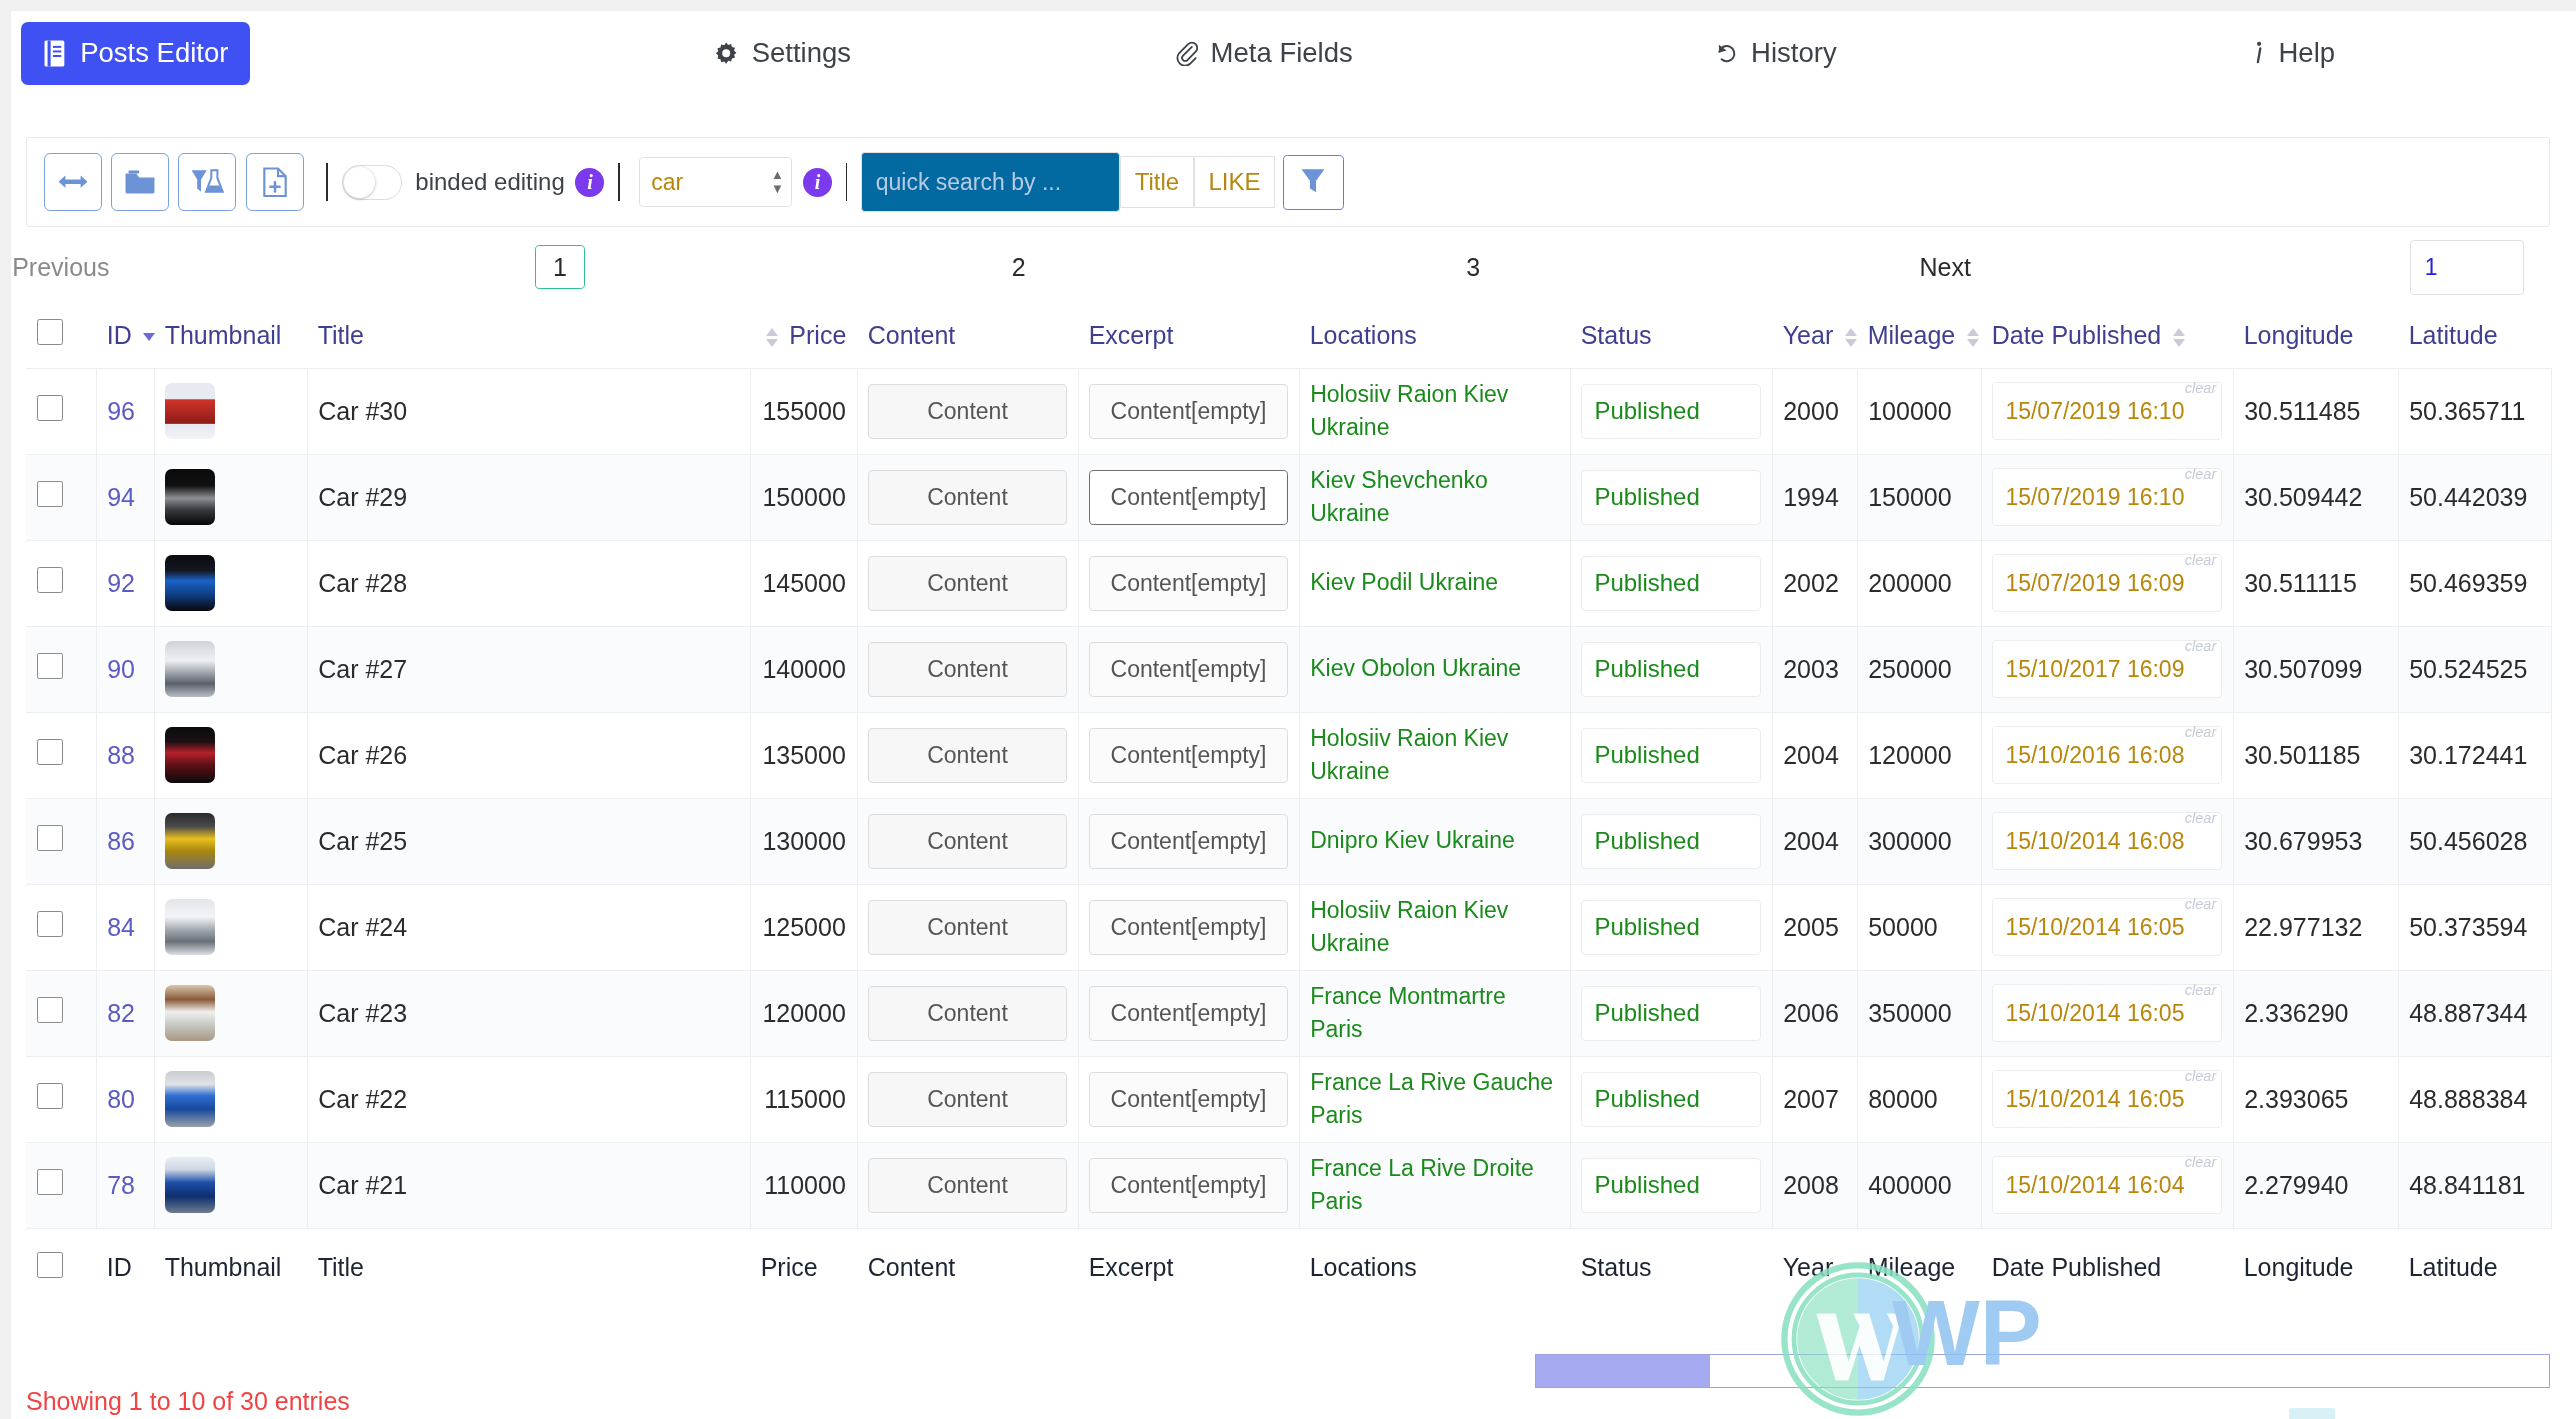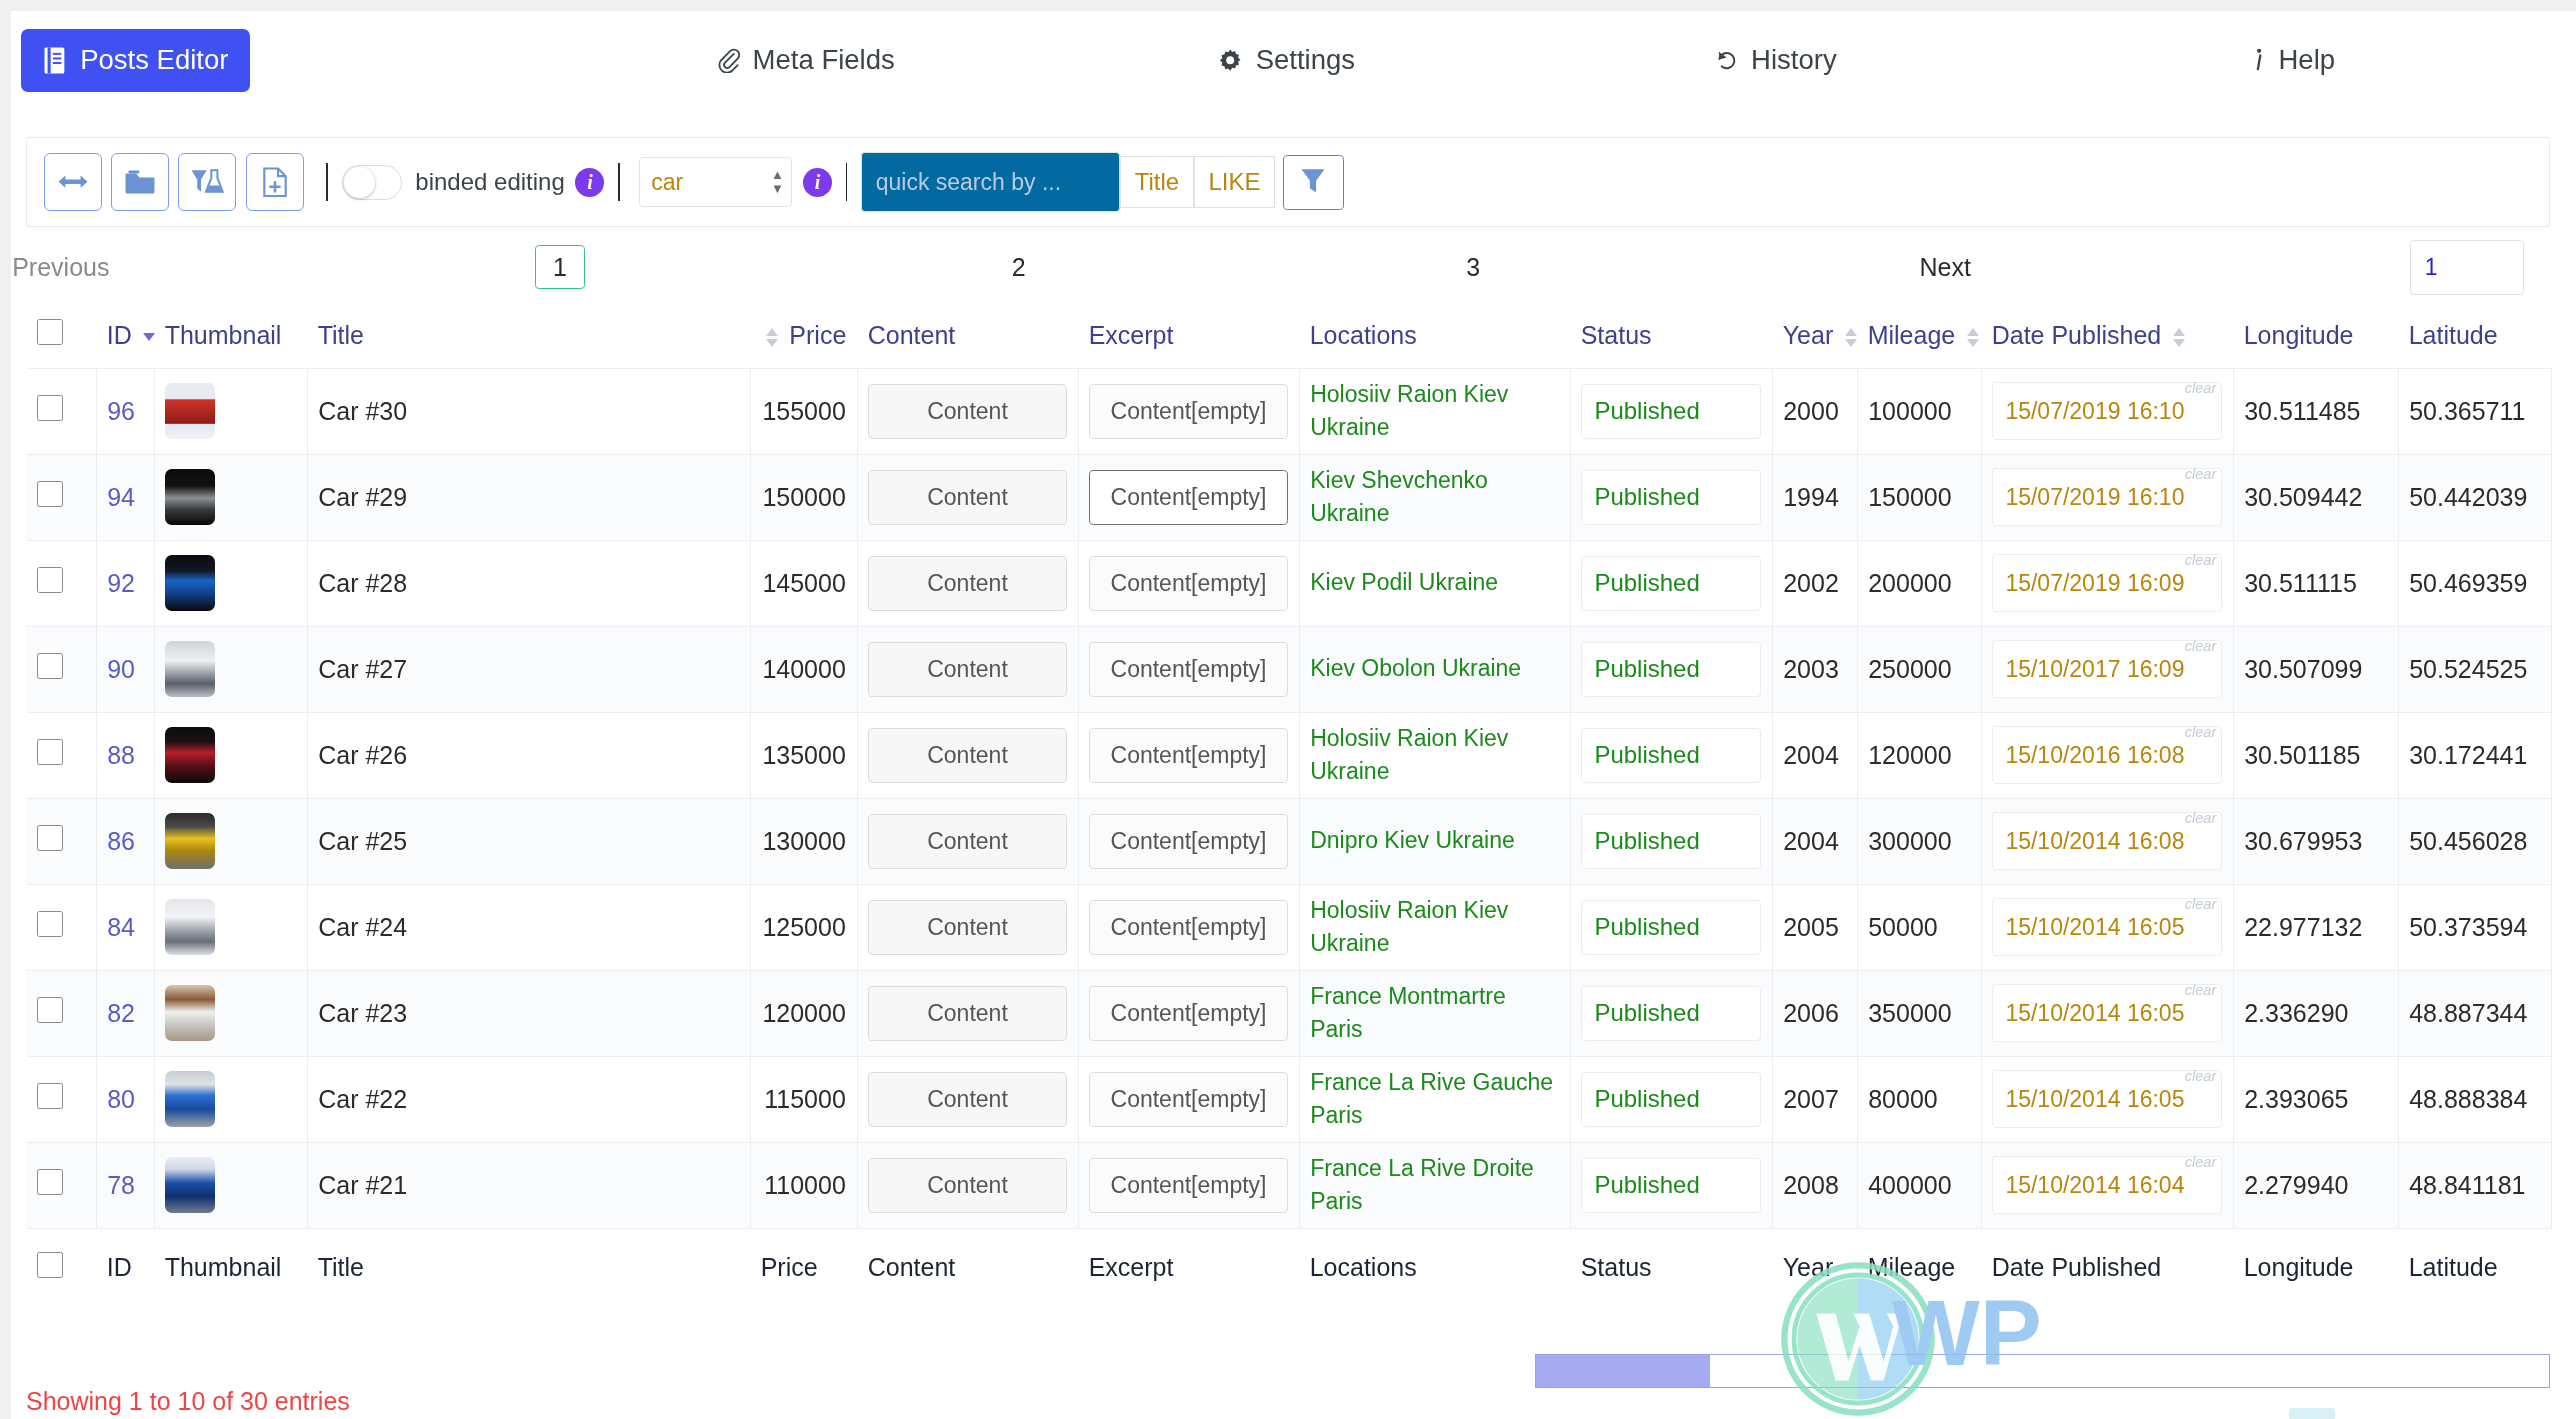--- a/index.html
+++ b/index.html
@@ -37,21 +37,21 @@
     background: #ffffff;
     display: flex;
     align-items: flex-start;
   }
   .tab {
     height: 63px;
     display: flex; align-items: center; justify-content: center;
     gap: 13px;
     font-size: 27.5px;
     color: #3c434a;
-    margin-top: 18px;
+    margin-top: 11px;
     padding: 0 21.4px;
     border-radius: 6.9px;
     cursor: pointer;
     white-space: nowrap;
   }
   .tab.active {
     background: #3f51f3;
     color: #ffffff;
   }
   .tab-icon { display: inline-flex; align-items: center; }
@@ -389,40 +389,40 @@
             <rect x="6" y="2" width="4" height="34" fill="#3f51f3"></rect>
             <rect x="13" y="9" width="11" height="2.6" fill="#3f51f3"></rect>
             <rect x="13" y="15" width="11" height="2.6" fill="#3f51f3"></rect>
             <rect x="13" y="21" width="11" height="2.6" fill="#3f51f3"></rect>
           </svg>
         </span>
         <span>Posts Editor</span>
       </div>
     </div>
 
-    <div class="tab-slot slot-3">
-      <div class="tab">
-        <span class="tab-icon">
-          <svg width="23" height="26" viewBox="0 0 30 34">
-            <path d="M22 9 L10.5 20.5 a4 4 0 0 0 5.7 5.7 L27 15.3 a7 7 0 0 0 -9.9 -9.9 L5.5 17 a10 10 0 0 0 14.1 14.1 L27 23.7" fill="none" stroke="#3c434a" stroke-width="2.4" stroke-linecap="round"></path>
-          </svg>
-        </span>
-        <span>Meta Fields</span>
-      </div>
-    </div>
-
     <div class="tab-slot slot-2">
       <div class="tab">
         <span class="tab-icon">
           <svg width="24.4" height="24.4" viewBox="0 0 32 32">
             <path fill="#3c434a" d="M16 2l2.6 3.1 3.9-1.1 1 4 4 1-1.1 3.9 3.1 2.6-3.1 2.6 1.1 3.9-4 1-1 4-3.9-1.1L16 30l-2.6-3.1-3.9 1.1-1-4-4-1 1.1-3.9L2.5 16l3.1-2.6-1.1-3.9 4-1 1-4 3.9 1.1z"></path>
             <circle cx="16" cy="16" r="5.2" fill="#ffffff"></circle>
           </svg>
         </span>
         <span>Settings</span>
+      </div>
+    </div>
+
+    <div class="tab-slot slot-3">
+      <div class="tab">
+        <span class="tab-icon">
+          <svg width="23" height="26" viewBox="0 0 30 34">
+            <path d="M22 9 L10.5 20.5 a4 4 0 0 0 5.7 5.7 L27 15.3 a7 7 0 0 0 -9.9 -9.9 L5.5 17 a10 10 0 0 0 14.1 14.1 L27 23.7" fill="none" stroke="#3c434a" stroke-width="2.4" stroke-linecap="round"></path>
+          </svg>
+        </span>
+        <span>Meta Fields</span>
       </div>
     </div>
 
     <div class="tab-slot slot-4">
       <div class="tab">
         <span class="tab-icon">
           <svg width="24.4" height="24.4" viewBox="0 0 32 32">
             <path d="M7 14 A10 10 0 1 1 10 24" fill="none" stroke="#3c434a" stroke-width="2.6" stroke-linecap="round"></path>
             <path d="M6.2 5 L7.2 15 L16.5 12.6 Z" fill="#3c434a"></path>
           </svg>

